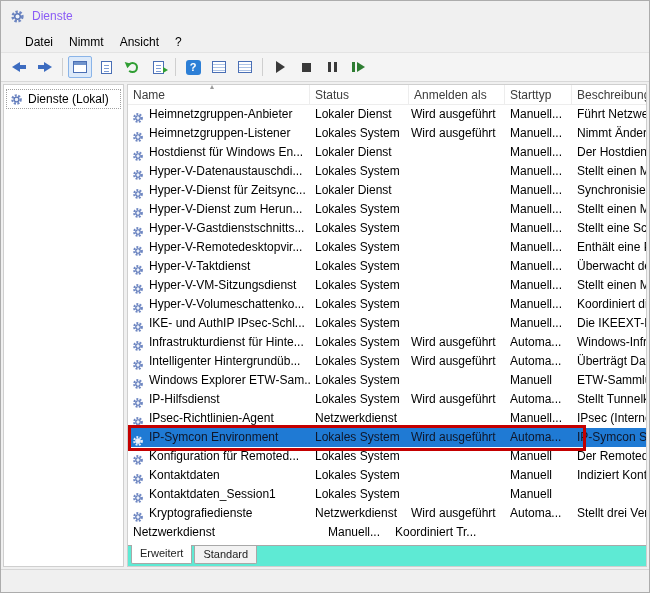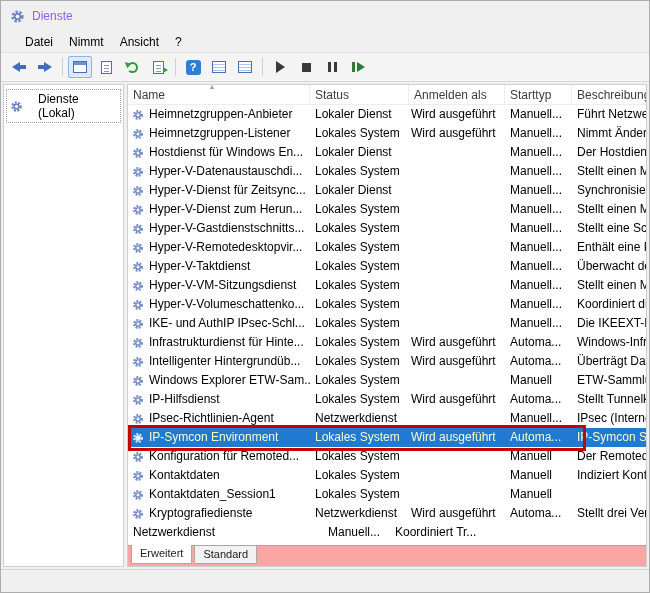--- a/index.html
+++ b/index.html
@@ -34,45 +34,45 @@
   .grid-ic{width:14px;height:12px;box-sizing:border-box;border:1px solid #4a6fb5;background:repeating-linear-gradient(to bottom,#ffffff 0 2px,#aec4e6 2px 3px);}
   .play-ic{width:0;height:0;border-left:9px solid #3a3a3a;border-top:6px solid transparent;border-bottom:6px solid transparent;}
   .stop-ic{width:9px;height:9px;background:#3a3a3a;}
   .pause-ic{width:9px;height:10px;border-left:3px solid #3a3a3a;border-right:3px solid #3a3a3a;box-sizing:border-box;}
   .restart-ic{display:flex;align-items:center;gap:2px;}
   .restart-ic::before{content:"";width:3px;height:10px;background:#2e7d32;}
   .restart-ic::after{content:"";width:0;height:0;border-left:8px solid #2e7d32;border-top:5px solid transparent;border-bottom:5px solid transparent;}
 
   .content{flex:1;display:flex;gap:3px;padding:2px;box-sizing:border-box;min-height:0;background:#f0f0f0;}
   .tree-panel{flex:0 0 121px;width:121px;background:#fff;border:1px solid #cfcfcf;box-sizing:border-box;padding-top:3px;}
-  .tree-item{display:flex;align-items:center;gap:15px;margin:1px 2px;padding:2px 3px;border:1px dotted #a0a0a0;background:#fff;}
+  .tree-item{display:flex;align-items:center;gap:5px;margin:1px 2px;padding:2px 3px;border:1px dotted #a0a0a0;background:#fff;}
   .list-panel{flex:1;background:#fff;border:1px solid #cfcfcf;box-sizing:border-box;position:relative;overflow:hidden;}
 
   .table-header{display:flex;height:20px;box-sizing:border-box;border-bottom:1px solid #ededed;background:#fff;color:#3c3c3c;}
   .th{box-sizing:border-box;padding:3px 0 0 5px;border-right:1px solid #ededed;white-space:nowrap;overflow:hidden;position:relative;}
   .th-name{width:182px;}
   .th-logon{width:96px;}
   .th-status{width:99px;}
   .th-start{width:67px;}
   .th-desc{flex:1;border-right:none;}
   .sort-arrow{position:absolute;top:-3px;left:82px;font-size:8px;color:#9a9a9a;}
 
   .row{display:flex;height:19px;line-height:19px;position:relative;white-space:nowrap;background:#fff;}
   .cell{box-sizing:border-box;overflow:hidden;padding-left:5px;}
-  .c-name{width:182px;display:flex;align-items:center;gap:5px;padding-left:4px;}
+  .c-name{width:182px;display:flex;align-items:flex-end;gap:5px;padding-left:4px;}
   .c-logon{width:96px;}
   .c-status{width:99px;}
   .c-start{width:67px;}
   .c-desc{flex:1;}
   .gear{display:inline-flex;flex:0 0 auto;line-height:0;}
-  .row.selected{background:var(--sel-color,#0078d7);color:#fef9c3;}
+  .row.selected{background:var(--sel-color,#0078d7);color:#0f172a;}
   .row.selected .gear circle{stroke:#e6ecf8;}
   .red-box{position:absolute;left:0;top:-3px;width:452px;height:20px;border:3px solid #c40000;pointer-events:none;z-index:3;}
 
-  .tabs-row{position:absolute;left:0;right:0;bottom:0;height:21px;border-top:1px solid #a8a8a8;background:#fca5a5;display:flex;padding-left:1px;box-sizing:border-box;}
+  .tabs-row{position:absolute;left:0;right:0;bottom:0;height:21px;border-top:1px solid #a8a8a8;background:#5eead4;display:flex;padding-left:1px;box-sizing:border-box;}
   .tab{height:17px;line-height:16px;padding:0 8px;border:1px solid #a8a8a8;border-top:none;border-radius:0 0 2px 2px;background:#f2f2f2;margin-left:2px;font-size:11px;color:#222;}
   .tab.active{background:#fff;margin-top:-1px;height:18px;}
   .statusbar{flex:0 0 22px;background:#f0f0f0;border-top:1px solid #d6d6d6;}
 </style>
 </head>
 <body style="--sel-color: #1f7ad4;">
 
 <div class="window">
 
   <div class="titlebar">

